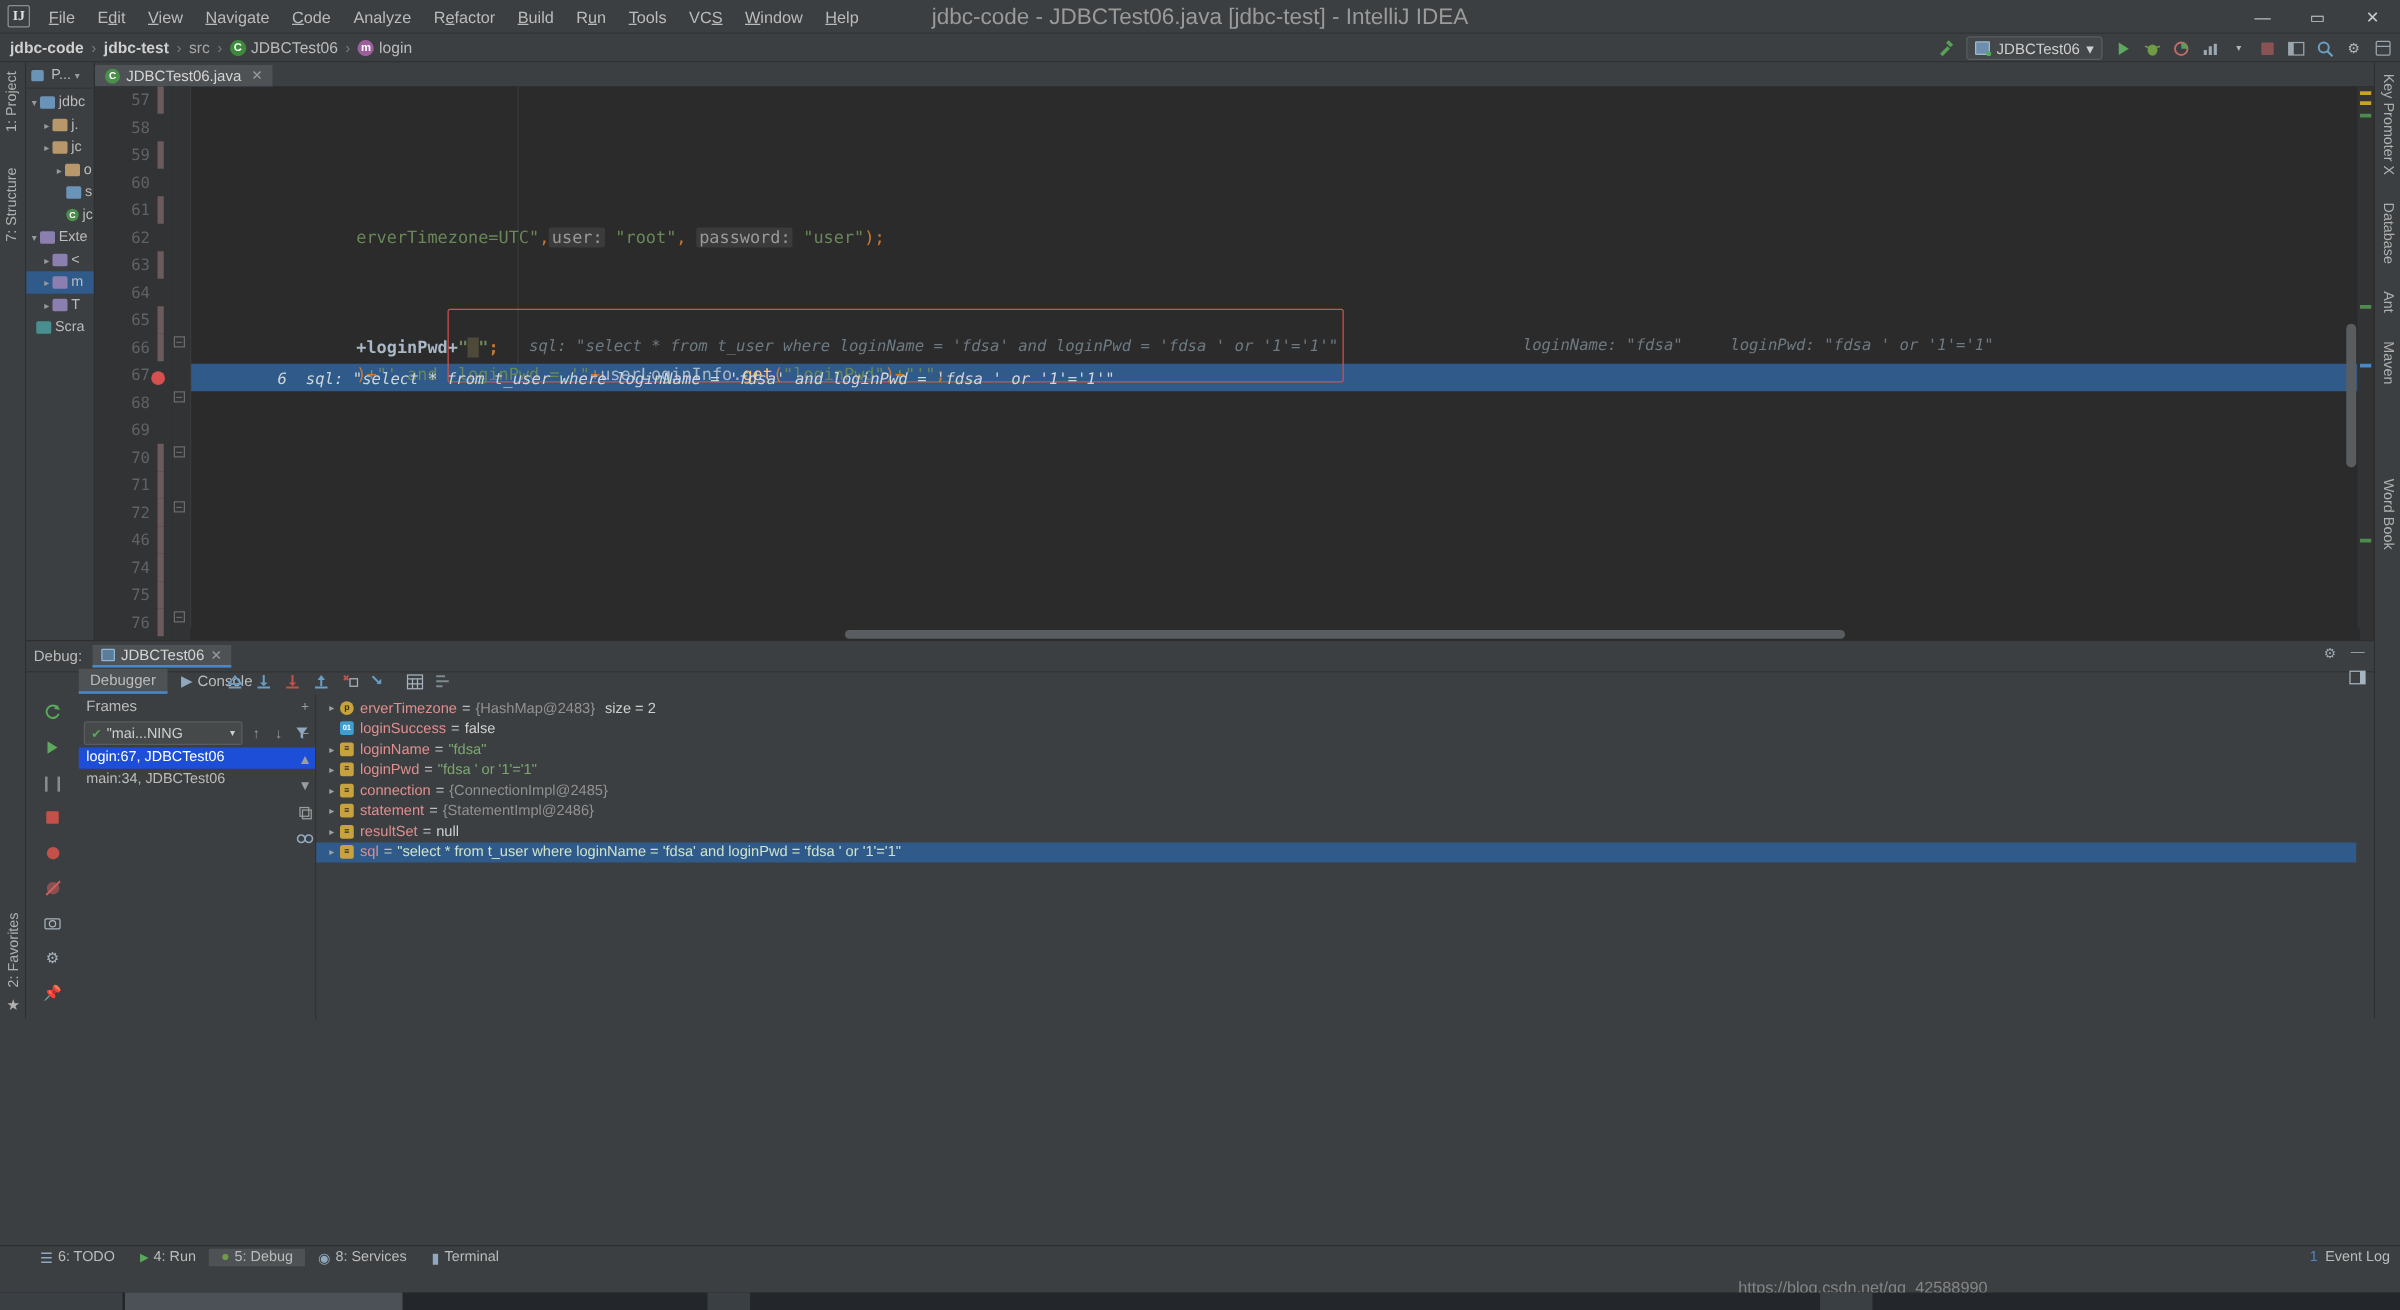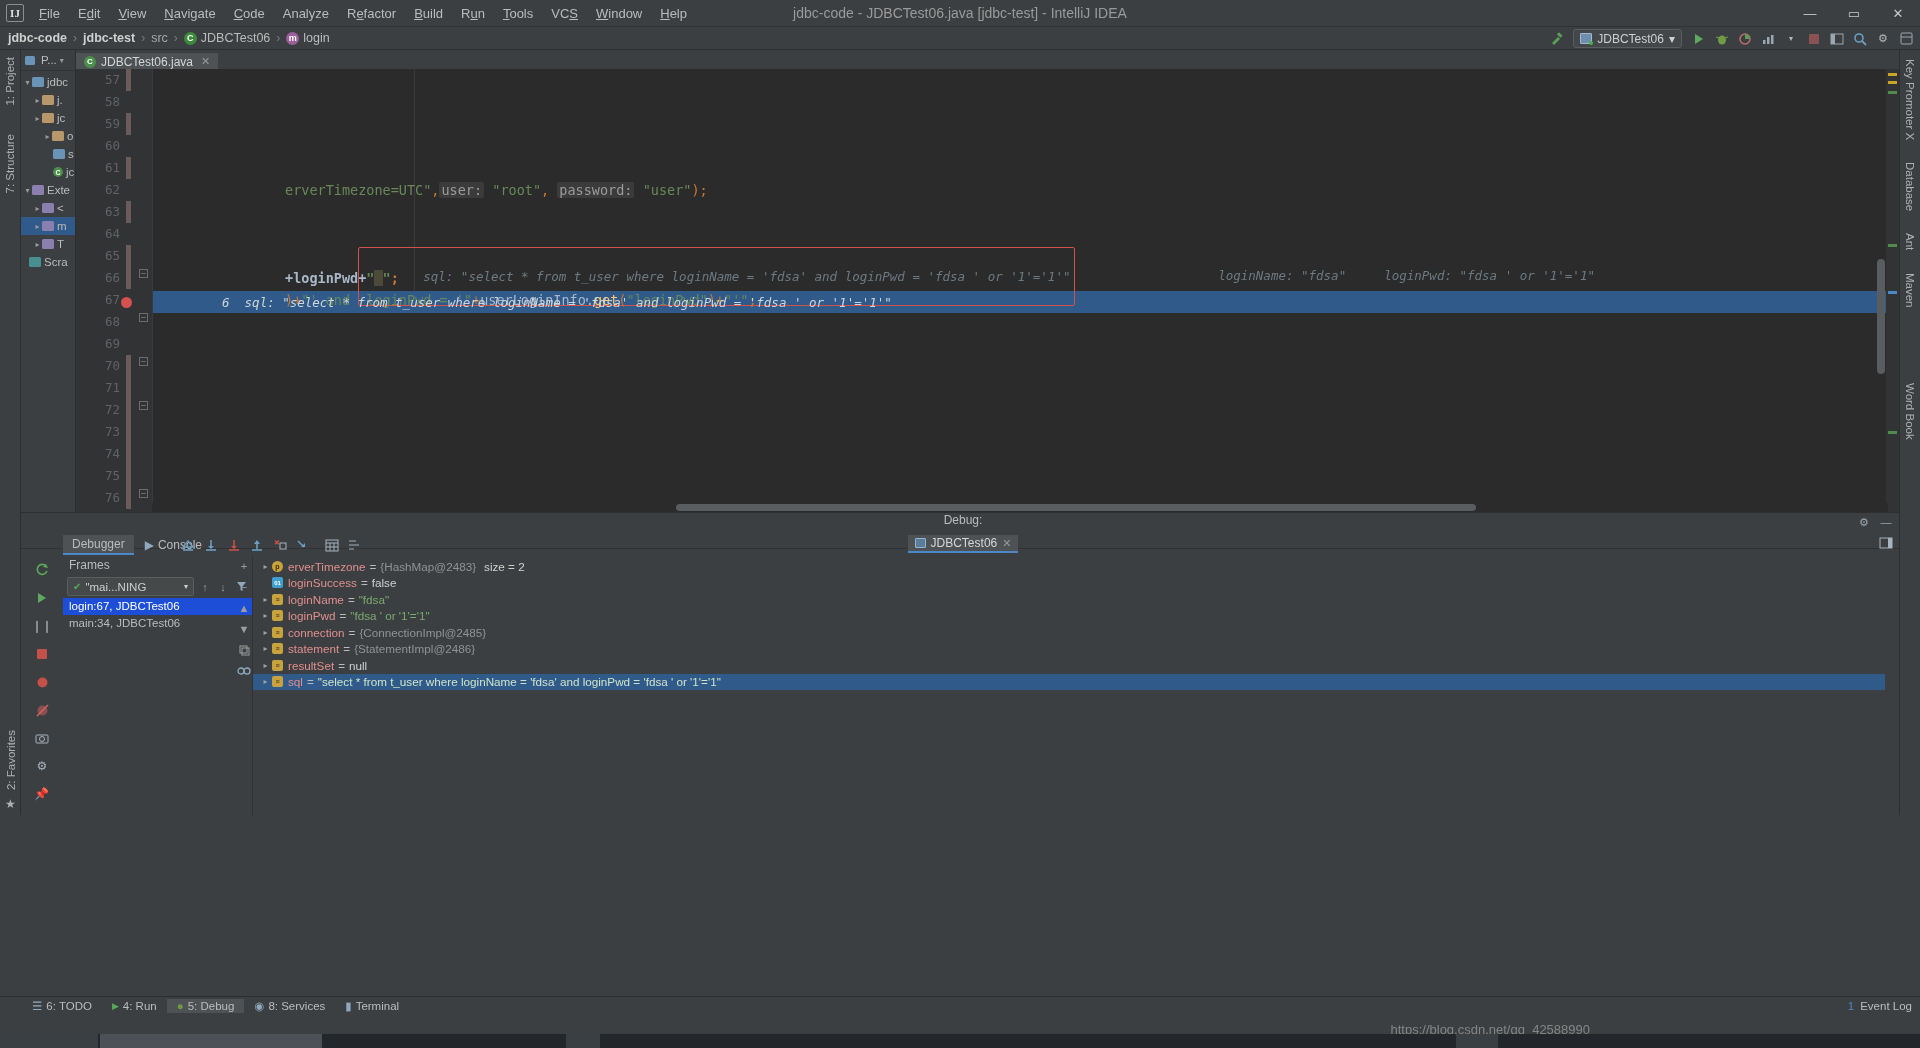--- a/index.html
+++ b/index.html
@@ -26,21 +26,21 @@
     font-family:"Liberation Serif", serif;
   }
   .menu { display:flex; align-items:center; gap:0px; }
   .menu-item {
     padding:4px 9px; font-size:13px; color:#bbbbbb; cursor:default;
     white-space:nowrap;
   }
   .menu-item u { text-decoration: underline; }
   .title-text {
     position:absolute; left:50%; transform:translateX(-50%);
-    font-size:14px; color:#9a9a9a; white-space:nowrap;
+    font-size:18px; color:#9a9a9a; white-space:nowrap;
   }
   .win-buttons {
     position:absolute; right:0; top:0; height:27px; display:flex; align-items:center;
   }
   .win-btn {
     width:44px; height:27px; display:flex; align-items:center; justify-content:center;
     font-size:13px; color:#c8c8c8; cursor:default;
   }
 
   
@@ -183,23 +183,22 @@
     position:absolute; left:76px; bottom:0; height:9px; background:#2b2b2b; width:1736px;
   }
   .ed-hthumb { position:absolute; left:600px; bottom:1px; height:7px; width:800px; background:#5a5d5f; border-radius:4px; }
 
   
   .debug-window {
     position:absolute; left:21px; top:512px; width:1878px; height:303px;
     background:#3c3f41; border-top:1px solid #2e2e2e;
   }
   .dbg-header {
-    height:36px; display:flex; align-items:center; gap:8px; padding-left:6px;
+    height:25px; display:flex; align-items:center; gap:8px; padding-left:6px;
     border-bottom:1px solid #323232;
-    flex-direction:column;
   }
   .dbg-title { font-size:12px; color:#bbbbbb; }
   .dbg-tab {
     display:inline-flex; align-items:center; gap:5px; padding:1px 7px;
     background:#4e5254; font-size:12px; color:#d5d5d5; border-bottom:2px solid #4a88c7;
   }
   .dbg-head-right { position:absolute; right:6px; top:2px; display:flex; gap:8px; align-items:center; }
 
   .dbg-subtabs {
     position:absolute; left:42px; top:21px; height:22px; display:flex; align-items:center; gap:2px;
@@ -502,21 +501,21 @@
       <div class="lnum" style="top:132px">63</div>
       <div class="lnum" style="top:154px">64</div>
       <div class="lnum" style="top:176px">65</div>
       <div class="lnum" style="top:198px">66</div>
       <div class="lnum" style="top:220px">67</div>
       <div class="lnum" style="top:242px">68</div>
       <div class="lnum" style="top:264px">69</div>
       <div class="lnum" style="top:286px">70</div>
       <div class="lnum" style="top:308px">71</div>
       <div class="lnum" style="top:330px">72</div>
-      <div class="lnum" style="top:352px">73</div>
+      <div class="lnum" style="top:352px">46</div>
       <div class="lnum" style="top:374px">74</div>
       <div class="lnum" style="top:396px">75</div>
       <div class="lnum" style="top:418px">76</div>
     </div>
 
     <div>
       <div class="chgbar mod" style="top:0px"></div>
       <div class="chgbar mod" style="top:44px"></div>
       <div class="chgbar mod" style="top:88px"></div>
       <div class="chgbar mod" style="top:132px"></div>

